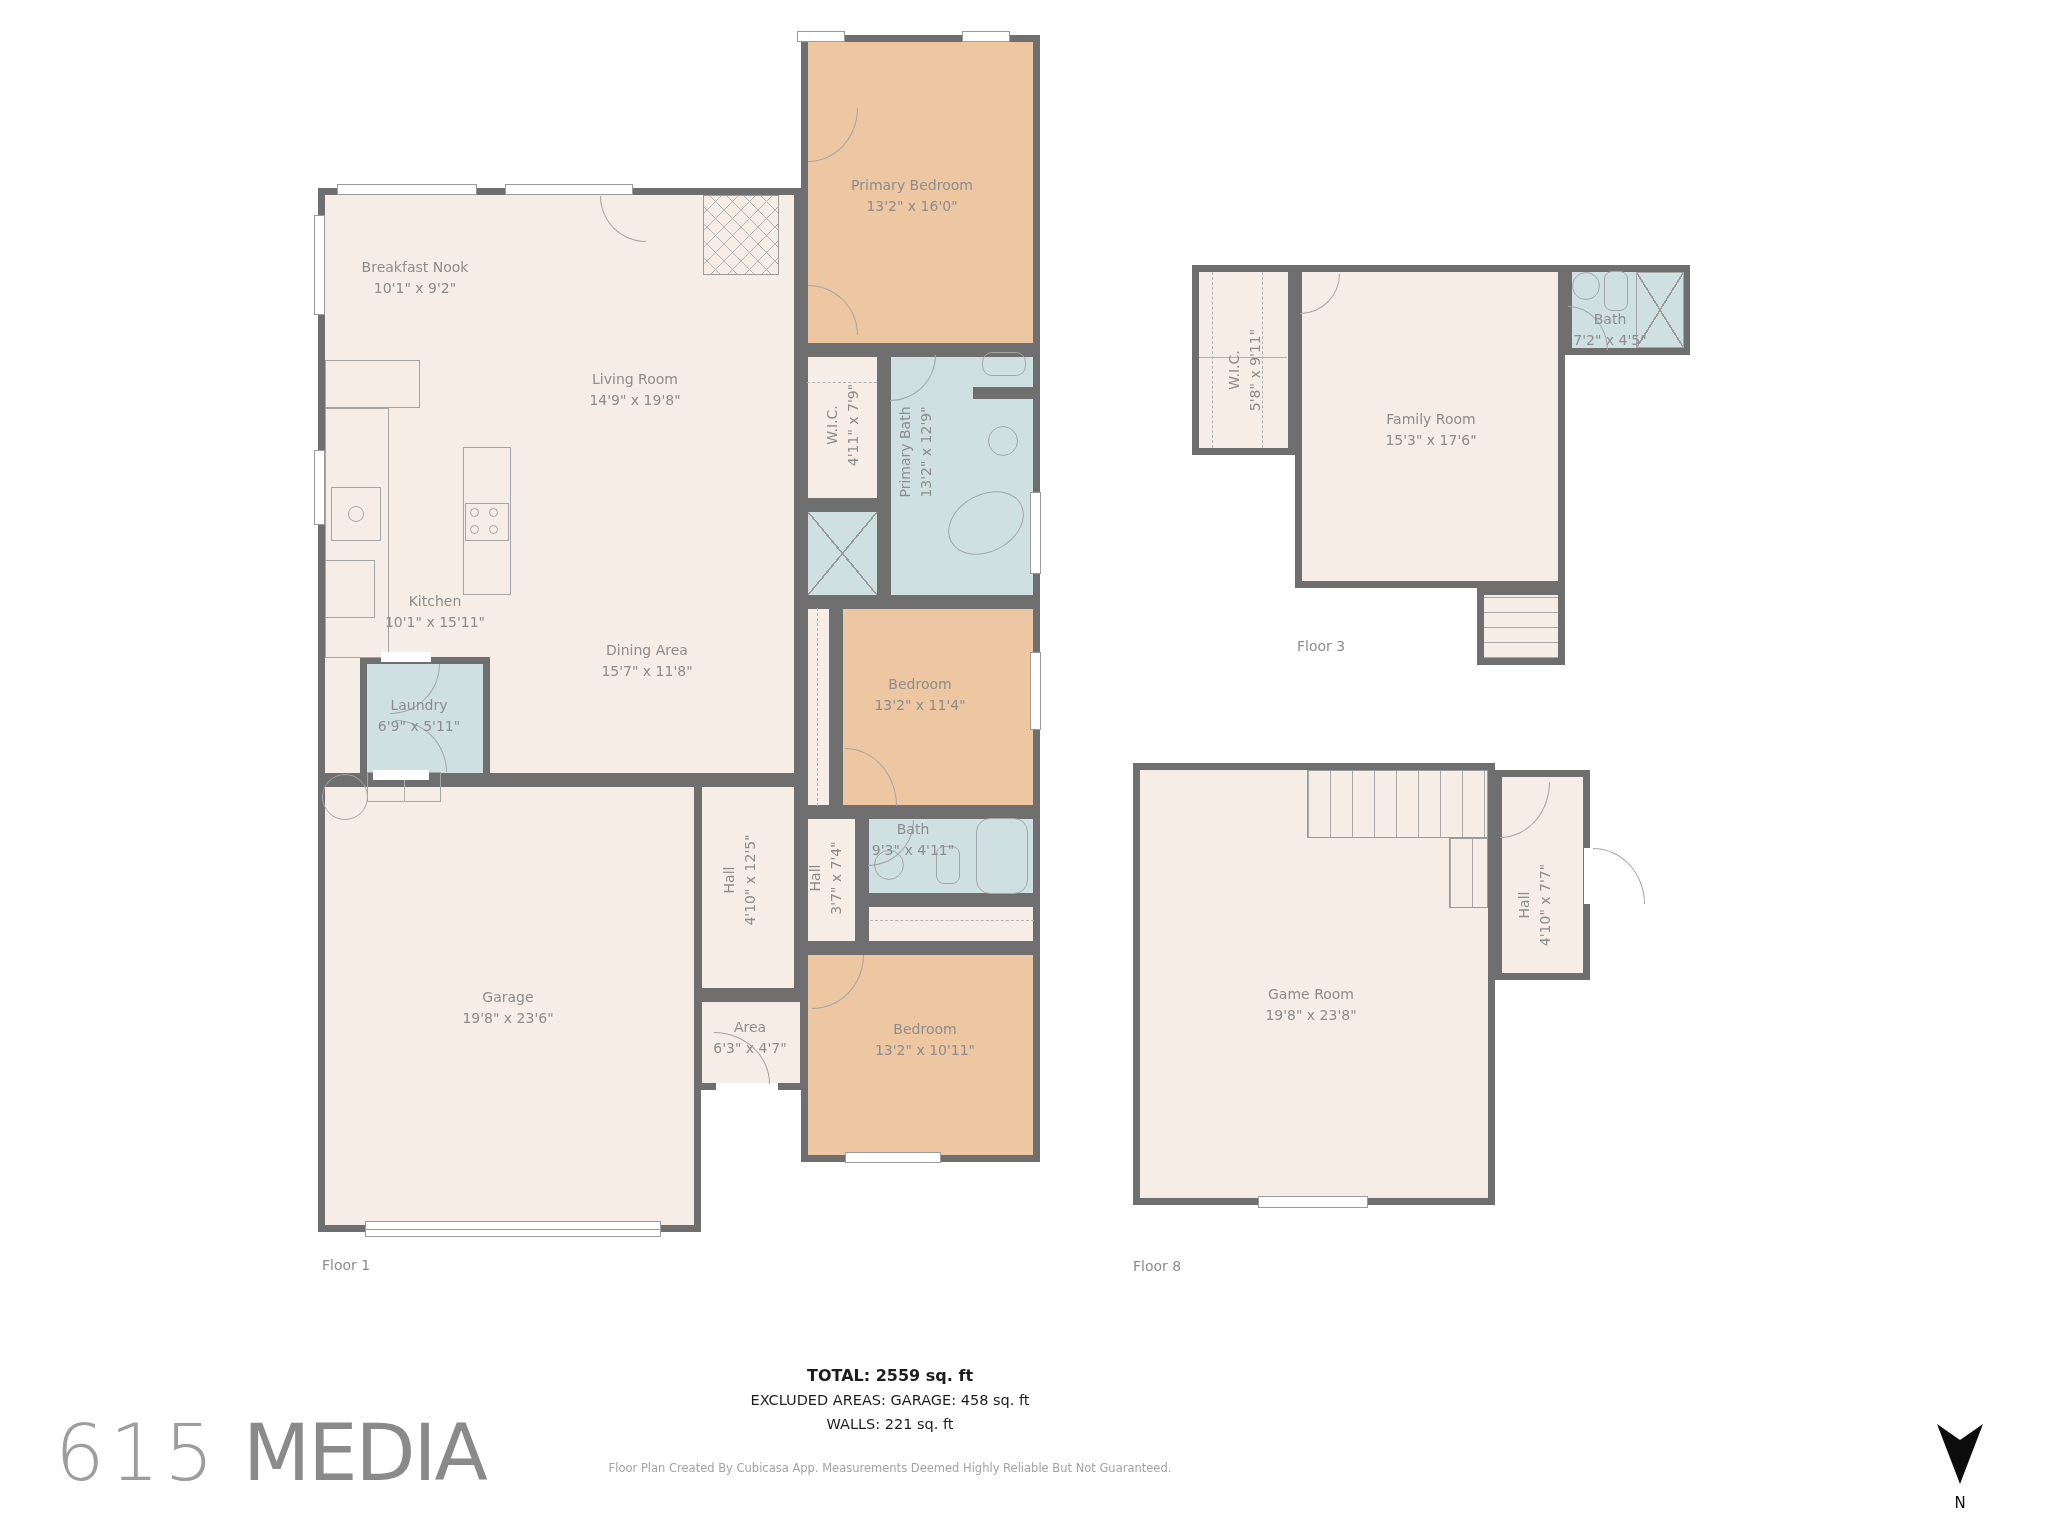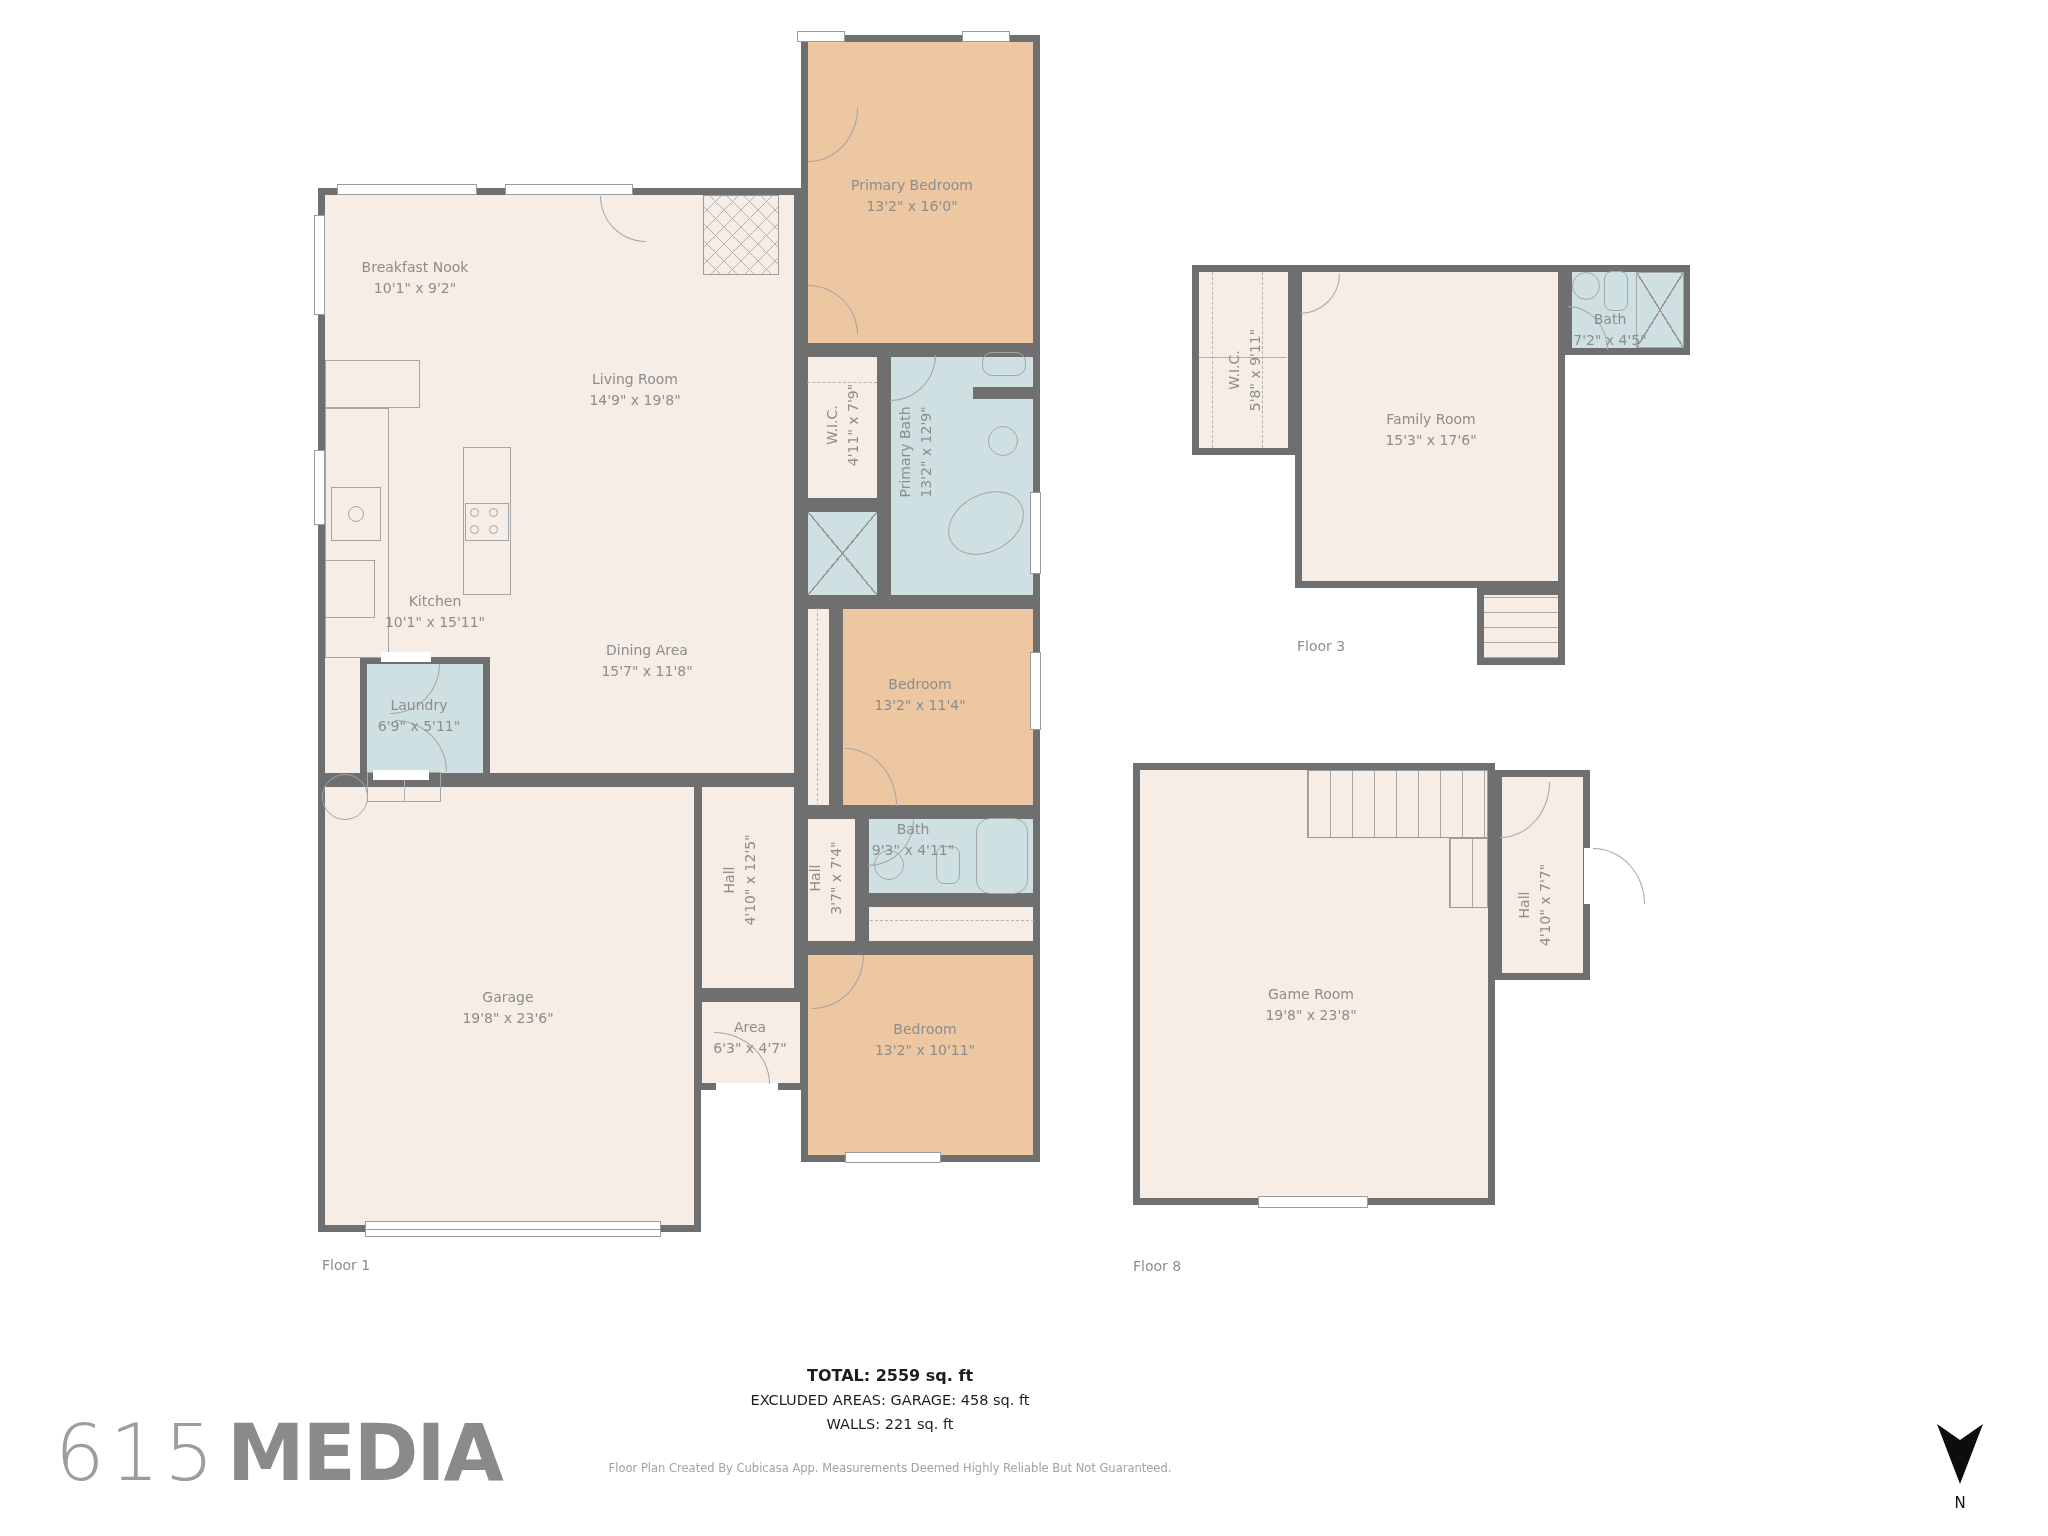--- a/index.html
+++ b/index.html
@@ -46,21 +46,21 @@
 
   
   .summary{position:absolute;left:890px;top:1364px;transform:translateX(-50%);text-align:center;
            color:var(--summary_text,#1d1d1d);font-size:14.5px;line-height:24px;white-space:nowrap;z-index:40;}
   .summary .total{font-size:16px;font-weight:bold;}
   .summary .disclaimer{margin-top:20px;font-size:11.5px;color:var(--muted,#a3a3a3);}
 
   
   .logo{position:absolute;left:55px;top:1414px;font-size:78px;line-height:78px;white-space:nowrap;z-index:40;}
   .logo .num{font-weight:300;letter-spacing:5px;color:var(--logo,#9d9d9d);}
-  .logo .media{font-weight:700;letter-spacing:-2px;color:var(--logo_bold,#8a8a8a);margin-left:8px;}
+  .logo .media{font-weight:400;letter-spacing:-2px;color:var(--logo_bold,#8a8a8a);margin-left:24px;}
 
   
   .compass{position:absolute;left:1932px;top:1420px;width:56px;text-align:center;z-index:40;}
   .compass .nlabel{display:block;margin-top:4px;font-size:15px;color:var(--north,#111);}
 </style>
 </head>
 <body>
 
 <div class="canvas">
 

